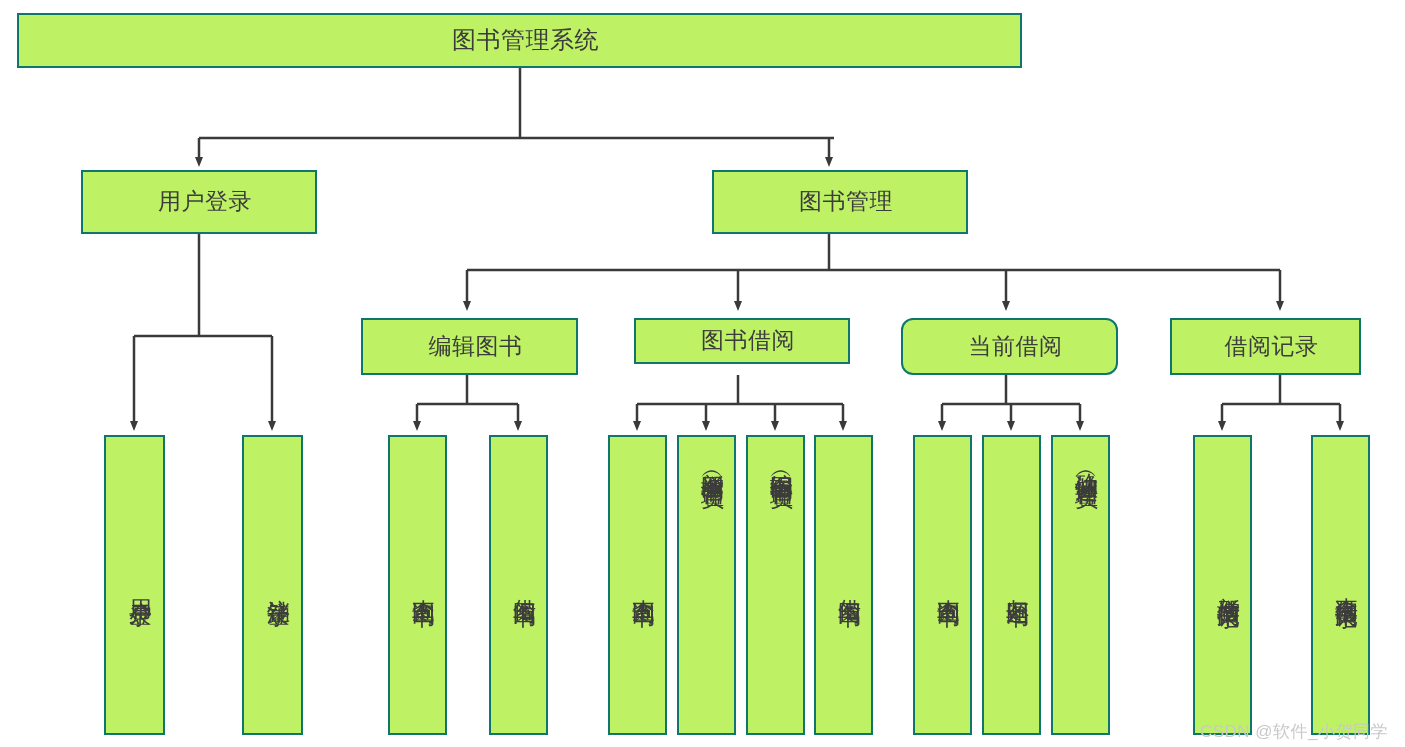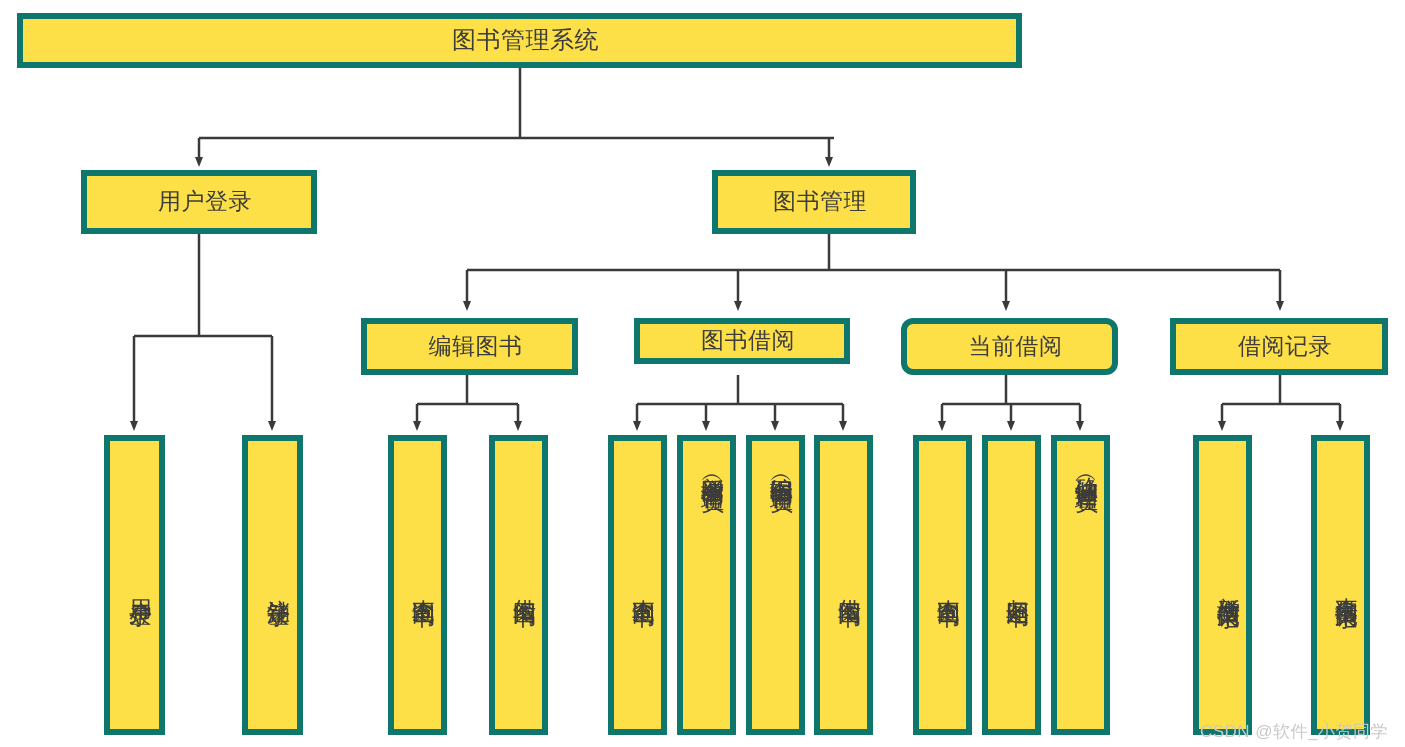--- a/index.html
+++ b/index.html
@@ -22,22 +22,22 @@
     position: absolute;
     left: 0;
     top: 0;
     width: 1405px;
     height: 747px;
     pointer-events: none;
   }
   .node {
     position: absolute;
     box-sizing: border-box;
-    background: #fde047;
-    border: 6px solid #0f766e;
+    background: #bef264;
+    border: 2px solid #0f766e;
     display: flex;
     align-items: center;
     justify-content: center;
     color: #3c3c3c;
     z-index: 2;
     padding-left: 12px;
   }
   .node .label {
     display: block;
     text-align: center;
@@ -134,34 +134,34 @@
     </g>
   </svg>
 
   <div class="node root horiz" style="left:17px; top:13px; width:1005px; height:55px;">
     <span class="label">图书管理系统</span>
   </div>
 
   <div class="node horiz" style="left:81px; top:170px; width:236px; height:64px;">
     <span class="label">用户登录</span>
   </div>
-  <div class="node horiz" style="left:712px; top:170px; width:204px; height:64px;">
+  <div class="node horiz" style="left:712px; top:170px; width:256px; height:64px;">
     <span class="label">图书管理</span>
   </div>
 
   <div class="node horiz" style="left:361px; top:318px; width:217px; height:57px;">
     <span class="label">编辑图书</span>
   </div>
   <div class="node horiz" style="left:634px; top:318px; width:216px; height:46px;">
     <span class="label">图书借阅</span>
   </div>
   <div class="node horiz" style="left:901px; top:318px; width:217px; height:57px;border-radius:12px;">
     <span class="label">当前借阅</span>
   </div>
-  <div class="node horiz" style="left:1170px; top:318px; width:218px; height:57px;">
+  <div class="node horiz" style="left:1170px; top:318px; width:191px; height:57px;">
     <span class="label">借阅记录</span>
   </div>
 
   <div class="node vert mid" style="left:104px; top:435px; width:61px; height:300px;">
     <span class="label">用户登录</span>
   </div>
   <div class="node vert mid" style="left:242px; top:435px; width:61px; height:300px;">
     <span class="label">注销登录</span>
   </div>
 

